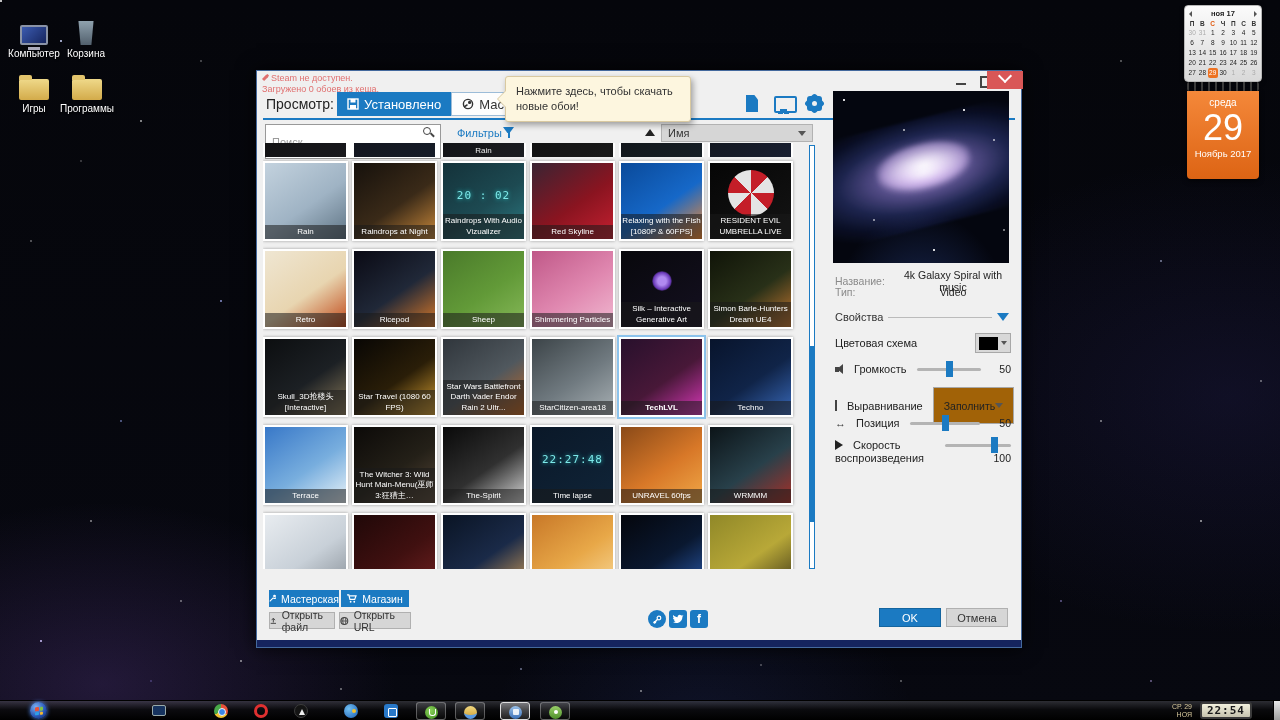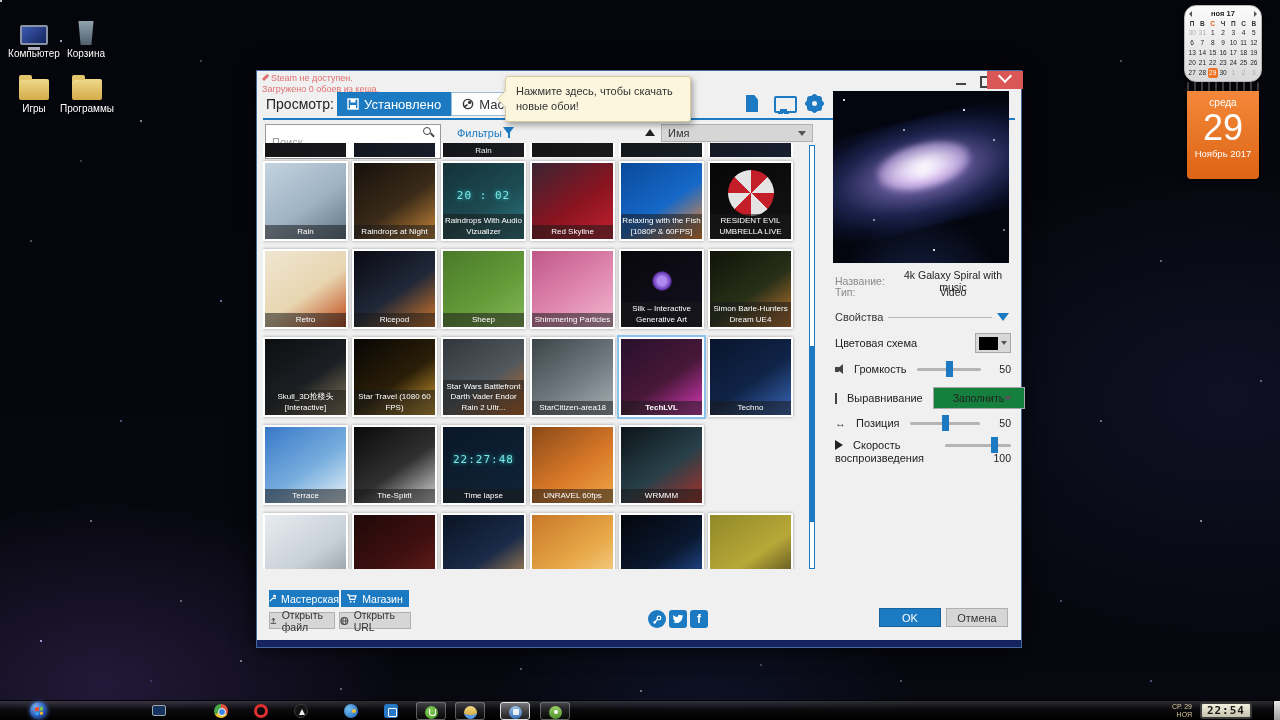--- a/index.html
+++ b/index.html
@@ -32,21 +32,21 @@
   .ic-computer{width:28px;height:20px;border:2px solid #8a93a6;border-radius:2px;
     background:linear-gradient(135deg,#3b5bb0,#16255e);position:relative;}
   .ic-computer:after{content:"";position:absolute;left:6px;top:20px;width:12px;height:3px;background:#aab;}
   .ic-trash{width:18px;height:24px;background:linear-gradient(#9fb3c0,#5a6a78);
     clip-path:polygon(8% 0,92% 0,80% 100%,20% 100%);opacity:.9;}
   .ic-folder{width:30px;height:21px;background:linear-gradient(#efd98a,#d3ab4a);border-radius:2px;position:relative;}
   .ic-folder:before{content:"";position:absolute;left:0;top:-4px;width:13px;height:5px;
     background:#e2c46c;border-radius:2px 2px 0 0;}
   
   .calwrap{position:absolute;left:1184px;top:5px;width:78px;}
-  .minical{background:linear-gradient(#fbfbfb,#d9d9d9);border:1px solid #b8b8b8;border-radius:12px;
+  .minical{background:linear-gradient(#fbfbfb,#d9d9d9);border:1px solid #b8b8b8;border-radius:4px;
     padding:2px 2px 3px;box-shadow:0 1px 4px rgba(0,0,0,.6);}
   .mc-head{display:flex;align-items:center;justify-content:space-between;padding:0 2px;height:11px;}
   .mc-title{font-size:7.5px;font-weight:bold;color:#222;}
   .arrl{width:0;height:0;border:3.5px solid transparent;border-right-color:#555;border-left:none;cursor:pointer;}
   .arrr{width:0;height:0;border:3.5px solid transparent;border-left-color:#555;border-right:none;cursor:pointer;}
   .mc-grid{display:grid;grid-template-columns:repeat(7,1fr);}
   .mc-wd{font-size:6.5px;font-weight:bold;color:#333;text-align:center;line-height:9px;}
   .mc-wd.hot{color:#e05a10;}
   .mc-d{font-size:6.5px;color:#222;text-align:center;line-height:10px;border-radius:2px;cursor:pointer;}
   .mc-d.muted{color:#ababab;}
@@ -152,22 +152,22 @@
   .props .tri{width:0;height:0;border:6px solid transparent;border-top:8px solid var(--accent);border-bottom:none;cursor:pointer;}
   .crow{position:absolute;left:578px;width:176px;display:flex;align-items:center;font-size:11px;color:#222;gap:10px;}
   .swatchbox{margin-left:auto;width:36px;height:20px;background:#d8d8d8;border:1px solid #a8a8a8;
     display:flex;align-items:center;gap:3px;padding:0 3px;cursor:pointer;}
   .swatch{width:20px;height:13px;background:#000;}
   .mini-caret{width:0;height:0;border:3.5px solid transparent;border-top:4.5px solid #555;border-bottom:none;}
   .slider{position:relative;width:86px;height:16px;margin-left:auto;}
   .slider .trk{position:absolute;left:0;right:0;top:7px;height:3px;background:#b4b4b4;border-radius:2px;}
   .slider .th{position:absolute;top:0;width:7px;height:16px;background:var(--accent);cursor:grab;}
   .sval{width:26px;text-align:right;font-size:10.5px;color:#222;}
-  .ddl{margin-left:auto;width:92px;height:22px;background:#15803d;border:1px solid #a8a8a8;display:flex;
-    align-items:center;font-size:10.5px;color:#222;padding:0 19px;cursor:pointer;}
+  .ddl{margin-left:auto;width:92px;height:37px;background:#a16207;border:1px solid #a8a8a8;display:flex;
+    align-items:center;font-size:10.5px;color:#222;padding:0 10px;cursor:pointer;}
   .spk{width:12px;height:11px;position:relative;}
   .spk:before{content:"";position:absolute;left:0;top:3px;width:4px;height:5px;background:#444;}
   .spk:after{content:"";position:absolute;left:2px;top:0;border:5.5px solid transparent;border-right:6px solid #444;border-left:none;}
   .imgic{width:13px;height:11px;border:1.5px solid #444;position:relative;overflow:hidden;}
   .imgic:after{content:"";position:absolute;left:0;bottom:-2px;width:12px;height:6px;background:#444;
     clip-path:polygon(0 100%,35% 0,60% 70%,75% 30%,100% 100%);}
   .lr{font-size:11px;color:#333;line-height:10px;}
   .play{width:0;height:0;border:5px solid transparent;border-left:8px solid #222;border-right:none;}
   .speed2{position:absolute;left:578px;top:381px;width:176px;display:flex;font-size:11px;color:#222;}
   .speed2 .sval{margin-left:auto;}
@@ -470,20 +470,24 @@
         </div>
         <div class="tile">
           <div class="tile-img" style="background: linear-gradient(145deg, rgb(8, 20, 44) 0%, rgb(16, 36, 72) 55%, rgb(56, 104, 184) 100%);"></div>
           <div class="tile-label">Techno</div>
         </div>
         <div class="tile">
           <div class="tile-img" style="background: linear-gradient(145deg, rgb(56, 120, 200) 0%, rgb(120, 174, 222) 55%, rgb(232, 242, 248) 100%);"></div>
           <div class="tile-label">Terrace</div>
         </div>
         <div class="tile">
+          <div class="tile-img" style="background: linear-gradient(145deg, rgb(12, 10, 8) 0%, rgb(36, 32, 24) 55%, rgb(88, 72, 56) 100%);"></div>
+          <div class="tile-label">The Witcher 3: Wild Hunt Main-Menu(巫师3:狂猎主…</div>
+        </div>
+        <div class="tile">
           <div class="tile-img" style="background: linear-gradient(145deg, rgb(10, 10, 10) 0%, rgb(48, 48, 48) 55%, rgb(216, 216, 216) 100%);"></div>
           <div class="tile-label">The-Spirit</div>
         </div>
         <div class="tile">
           <div class="tile-img" style="background: linear-gradient(145deg, rgb(10, 24, 40), rgb(16, 36, 56));"></div>
           <div class="tile-ov">22:27:48</div>
           <div class="tile-label">Time lapse</div>
         </div>
         <div class="tile">
           <div class="tile-img" style="background: linear-gradient(145deg, rgb(138, 74, 24) 0%, rgb(216, 120, 40) 55%, rgb(240, 168, 72) 100%);"></div>

